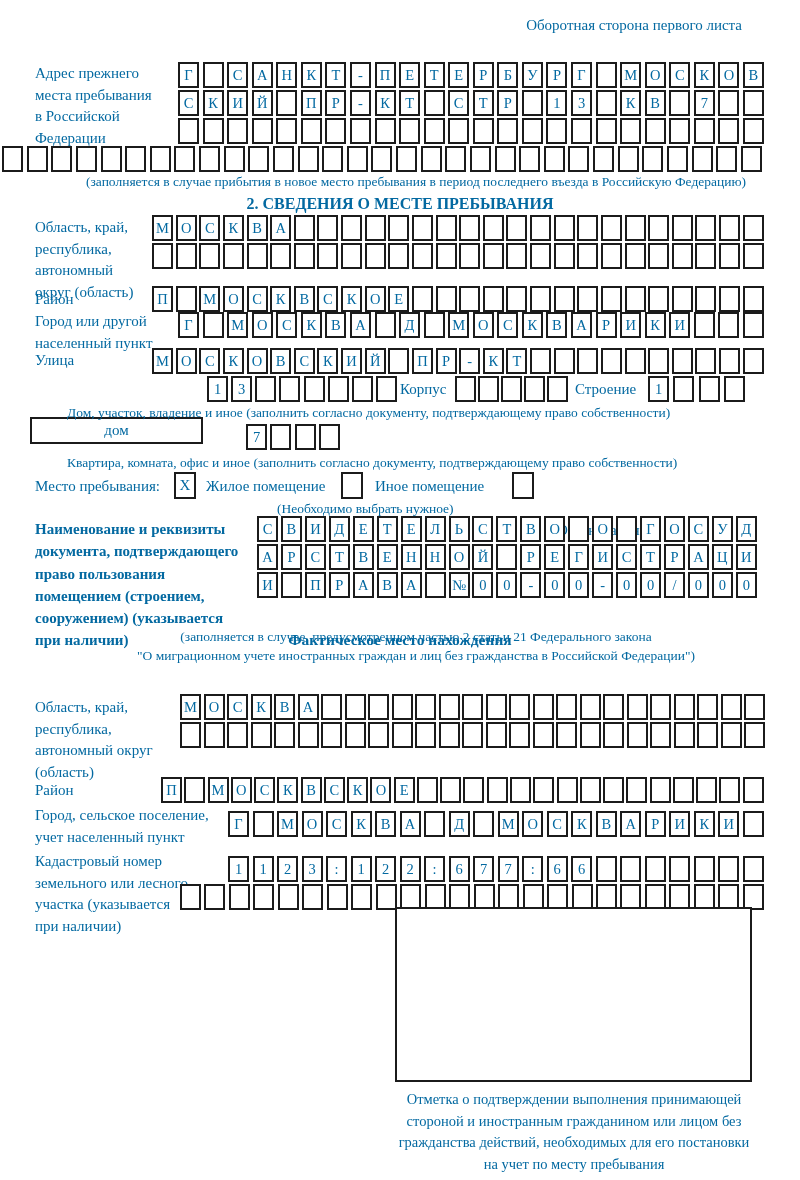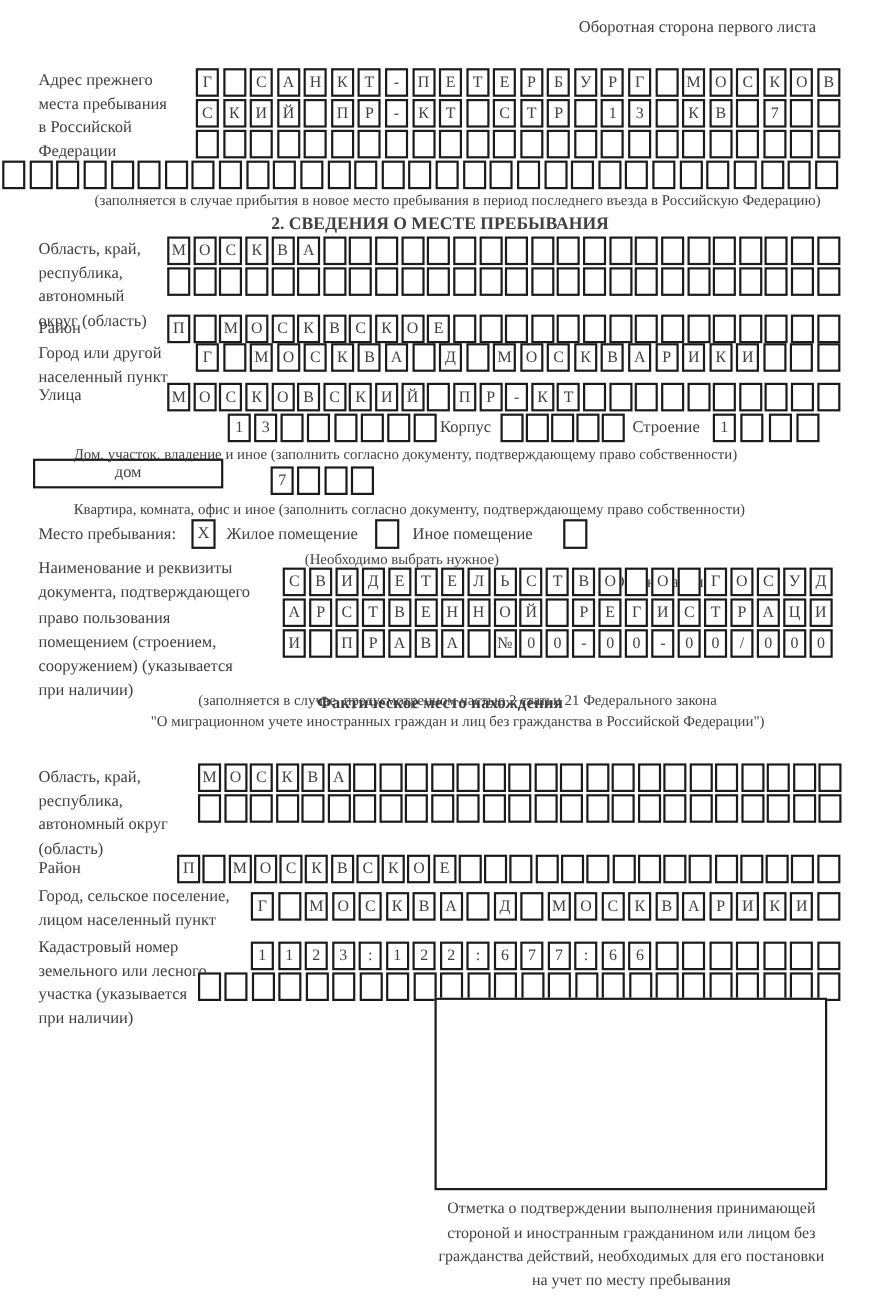--- a/index.html
+++ b/index.html
@@ -1,19 +1,19 @@
 <!DOCTYPE html>
 <html><head>
 <meta charset="utf-8">
 <style>
   * { margin:0; padding:0; box-sizing:border-box; }
   html,body { background:#fff; }
   .page {
     position:relative; width:800px; height:1180px; background:#ffffff;
-    font-family:"Liberation Serif","DejaVu Serif",serif; color:#404040;
+    font-family:"Liberation Serif","DejaVu Serif",serif; color:#0369a1;
     overflow:hidden;
   }
   .abs { position:absolute; }
   .lbl { font-size:15px; line-height:21.5px; white-space:pre-line; }
   .note { font-size:13.5px;padding-left:32px; }
   .title { font-weight:bold; font-size:16px; text-align:center; width:100%; }
   .subtitle { font-weight:bold; font-size:15.5px; text-align:center; width:100%; }
   .boxrow { display:flex; justify-content:space-between; }
   .cell {
     width:21px; height:26px; border:2px solid #1b1b1b; background:#fff;
@@ -346,21 +346,21 @@
 
   <div class="abs lbl" style="left:35px; top:476px;">Место пребывания:</div>
   <div class="abs checkbox" style="left:174px; top:472px;">X</div>
   <div class="abs lbl" style="left:206px; top:476px;">Жилое помещение</div>
   <div class="abs checkbox" style="left:341px; top:472px;"></div>
   <div class="abs lbl" style="left:375px; top:476px;">Иное помещение</div>
   <div class="abs checkbox" style="left:512px; top:472px;"></div>
   <div class="abs lbl" style="left:557px; top:476px;margin-top:44px;">Организация</div>
   <div class="abs note" style="left:245px; top:501px;">(Необходимо выбрать нужное)</div>
 
-  <div class="abs lbl" style="left:35px; top:506px; width:225px; line-height:22.3px;">Наименование и реквизиты
+  <div class="abs lbl" style="left:35px; top:518px; width:225px; line-height:22.3px;font-weight:bold;">Наименование и реквизиты
 документа, подтверждающего
 право пользования
 помещением (строением,
 сооружением) (указывается
 при наличии)</div>
   <div class="abs boxrow" style="left:257px; top:516px; width:500px;">
       <span class="cell">С</span>
       <span class="cell">В</span>
       <span class="cell">И</span>
       <span class="cell">Д</span>
@@ -516,21 +516,21 @@
       <span class="cell"></span>
       <span class="cell"></span>
       <span class="cell"></span>
       <span class="cell"></span>
       <span class="cell"></span>
       <span class="cell"></span>
       <span class="cell"></span>
     </div>
 
   <div class="abs lbl" style="left:35px; top:805px; width:195px;">Город, сельское поселение,
-лицом населенный пункт</div>
+учет населенный пункт</div>
   <div class="abs boxrow" style="left:228px; top:811px; width:536px;">
       <span class="cell">Г</span>
       <span class="cell"></span>
       <span class="cell">М</span>
       <span class="cell">О</span>
       <span class="cell">С</span>
       <span class="cell">К</span>
       <span class="cell">В</span>
       <span class="cell">А</span>
       <span class="cell"></span>

